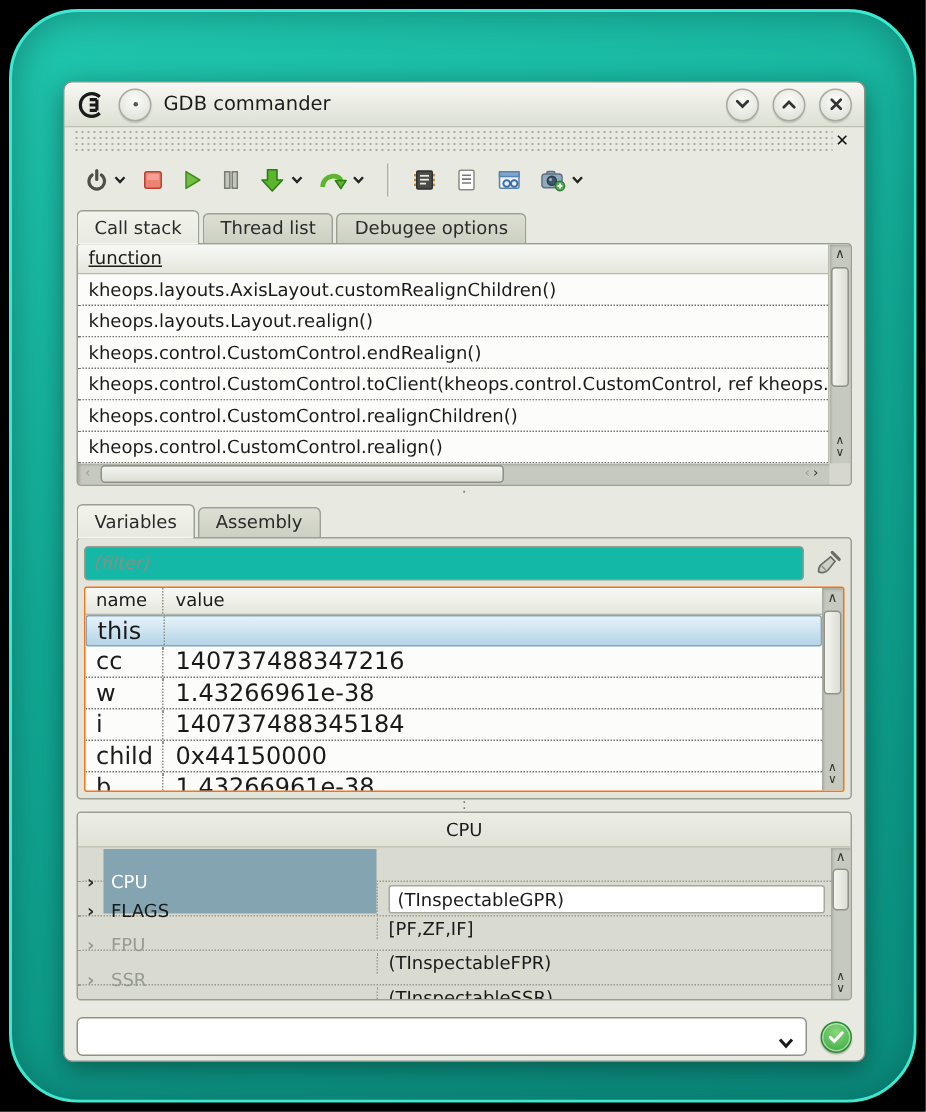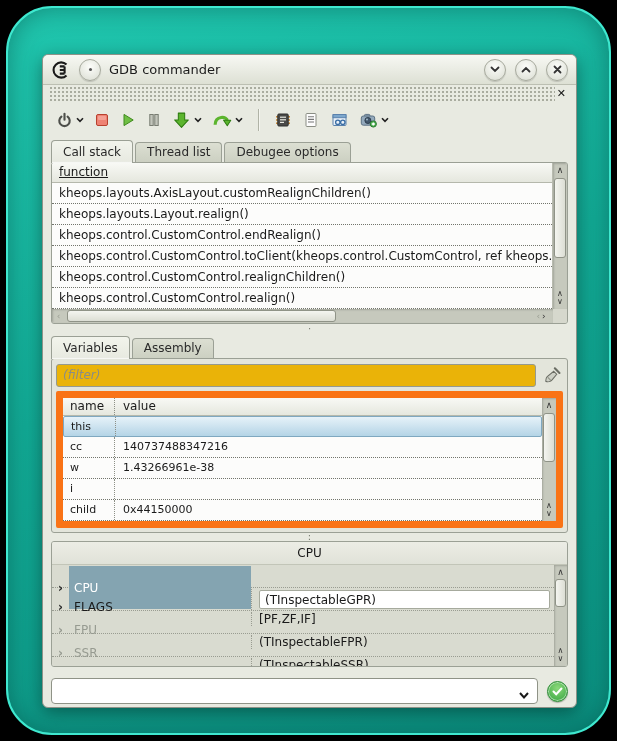--- a/index.html
+++ b/index.html
@@ -78,34 +78,34 @@
 
   
   .splitter { flex:0 0 10px; display:flex; align-items:center; justify-content:center;
               color:#7a7d72; font-size:10px; line-height:6px; }
   .splitter.thin { flex-basis:8px; }
 
   
   .vars-panel { flex:0 0 175px; padding:4px; display:flex; flex-direction:column; background:#e3e5db; }
   .filter-row { flex:0 0 24px; display:flex; align-items:center; gap:5px; }
   .filter-input { flex:1 1 auto; height:23px; border:1px solid #959a8e; border-radius:3px;
-                  background:#eab308; font-size:12px; font-style:italic; color:#333; padding:0 6px;
+                  background:#14b8a6; font-size:12px; font-style:italic; color:#333; padding:0 6px;
                   font-family:"DejaVu Sans", sans-serif; }
   .filter-input::placeholder { color:#8a8d84; font-style:italic; }
   .broom-btn { flex:0 0 22px; height:22px; border:none; background:transparent; display:flex;
                align-items:center; justify-content:center; }
-  .vars-table { margin-top:4px; flex:1 1 auto; border:7px solid #f97316; border-radius:2px;
+  .vars-table { margin-top:4px; flex:1 1 auto; border:1px solid #f97316; border-radius:2px;
                 background:#fcfcfb; display:grid; grid-template-columns:1fr 14px;
                 grid-template-rows:18px 1fr; overflow:hidden; }
   .vars-head { display:flex; font-size:12px; line-height:17px;
                background:linear-gradient(#f8f9f5,#e5e7de); border-bottom:1px solid #b5b8ac; }
   .vh-name { flex:0 0 52px; padding-left:7px; border-right:1px dotted #8d9086; }
   .vh-value { flex:1 1 auto; padding-left:8px; }
   .vars-body { overflow:hidden; }
-  .vrow { display:flex; height:21px; line-height:20px; font-size:11px; border-bottom:1px dotted #72756c;justify-content:space-between; }
+  .vrow { display:flex; height:21px; line-height:20px; font-size:16px; border-bottom:1px dotted #72756c;justify-content:space-between; }
   .vrow .vname { flex:0 0 52px; padding-left:7px; border-right:1px dotted #8d9086; }
   .vrow .vvalue { flex:1 1 auto; padding-left:8px; font-family:"DejaVu Sans", sans-serif; }
   .vrow.selected { background:linear-gradient(#e6f2f9,#b4d4e6); border:1px solid #7fa8c0; border-radius:2px; height:21px; }
   .vars-vsb { grid-row:1 / span 2; grid-column:2; }
 
   
   .cpu-box { flex:0 0 126px; display:flex; flex-direction:column; }
   .cpu-title { flex:0 0 22px; display:flex; align-items:center; justify-content:center;
                font-size:12px; background:linear-gradient(#ecede5,#e0e2d8); }
   .cpu-body { flex:1 1 auto; display:grid; grid-template-columns:1fr 13px; border-top:1px solid #c2c5b8;
@@ -350,20 +350,21 @@
             <div class="vrow">
               <span class="vname">cc</span>
               <span class="vvalue">140737488347216</span>
             </div>
             <div class="vrow">
               <span class="vname">w</span>
               <span class="vvalue">1.43266961e-38</span>
             </div>
             <div class="vrow">
               <span class="vname">i</span>
+              <span class="vvalue">140737488345184</span>
             </div>
             <div class="vrow">
               <span class="vname">child</span>
               <span class="vvalue">0x44150000</span>
             </div>
             <div class="vrow">
               <span class="vname">b</span>
               <span class="vvalue">1.43266961e-38</span>
             </div>
           </div>

